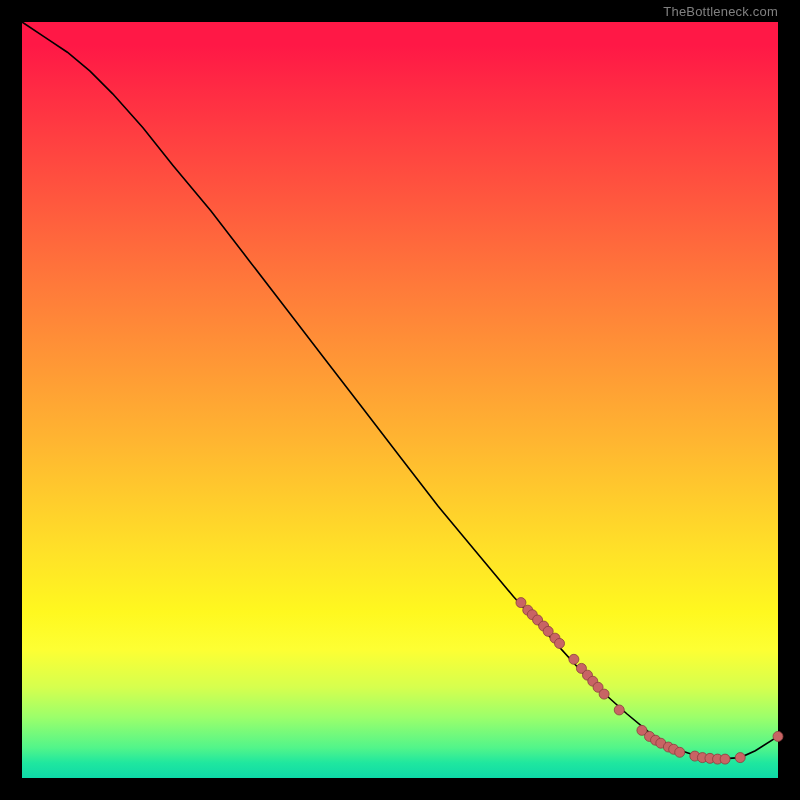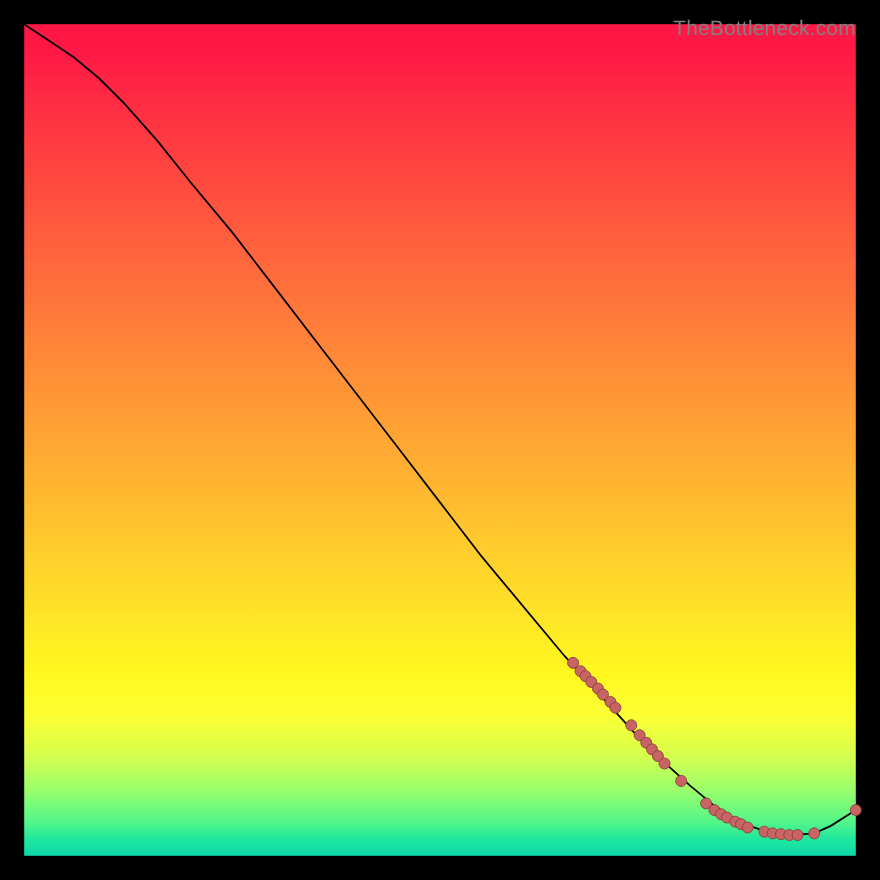--- a/index.html
+++ b/index.html
@@ -33,24 +33,24 @@
       #fdff33 83%,
       #d6ff4e 88%,
       #9bff6b 92%,
       #52f58a 96%,
       #1fe79f 98%,
       #0ed9a8 100%
     );
   }
   .watermark {
     position: absolute;
-    top: 16px;
+    top: 4px;
     right: 22px;
     font-family: Arial, Helvetica, sans-serif;
-    font-size: 19px;
+    font-size: 13px;
     color: #808080;
     letter-spacing: 0.2px;
     user-select: none;
   }
   svg.overlay {
     position: absolute;
     left: 22px;
     top: 22px;
     width: 756px;
     height: 756px;

